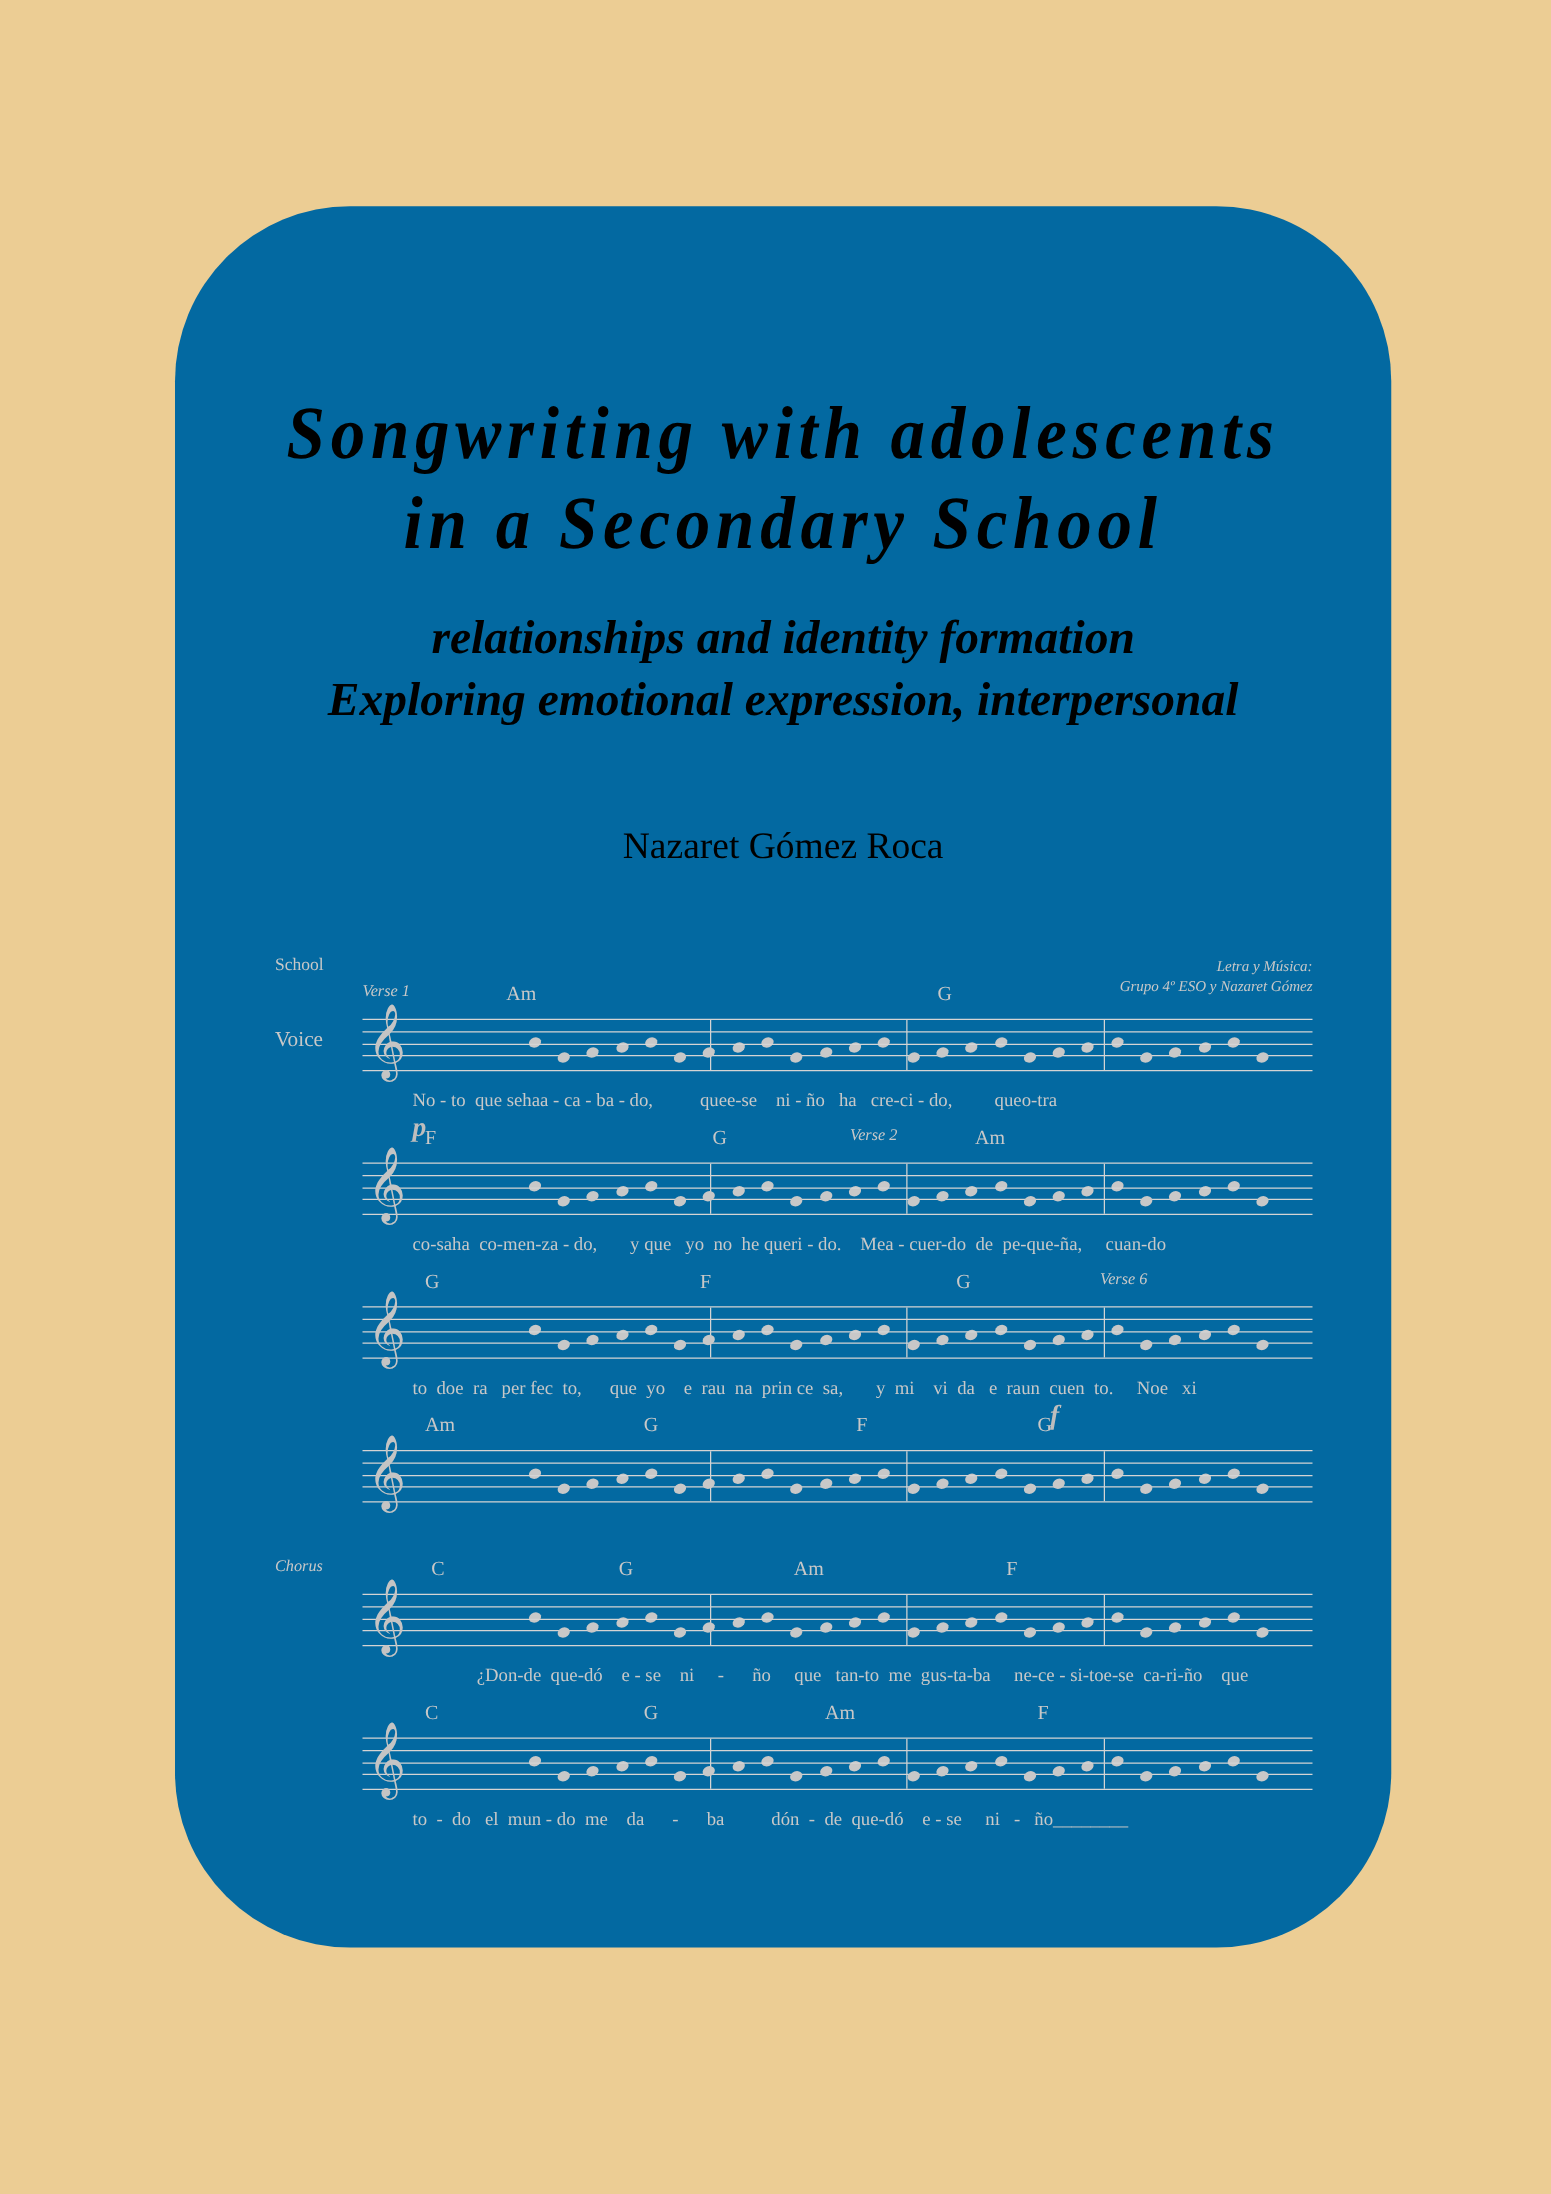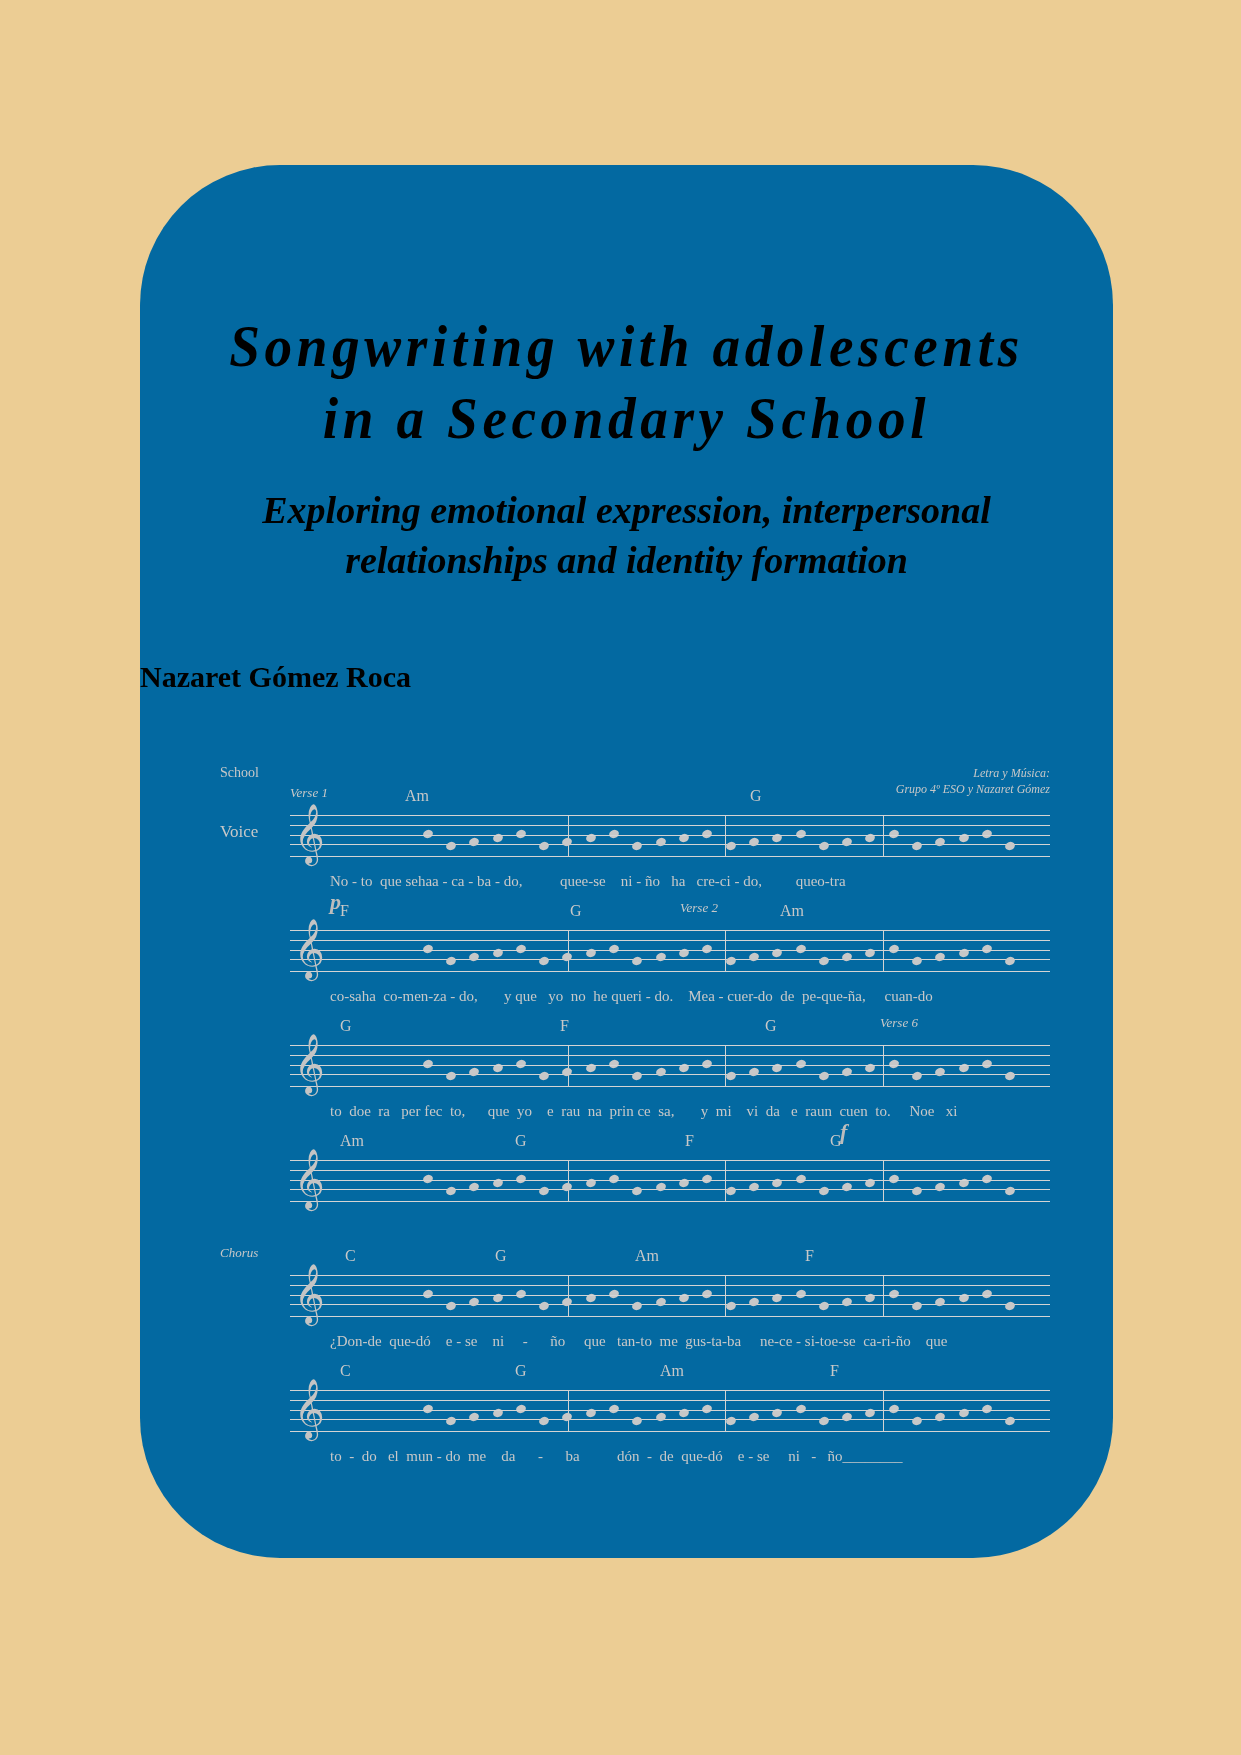--- a/index.html
+++ b/index.html
@@ -1,20 +1,20 @@
 <!DOCTYPE html>
 <html><head>
 <meta charset="utf-8">
 <style>
   html, body { margin:0; padding:0; }
   body { width:1241px; height:1755px; background:#ECCD94; position:relative; overflow:hidden; font-family:"Liberation Serif","DejaVu Serif",serif; }
   .card { position:absolute; left:140px; top:165px; width:973px; height:1393px; background:#0369a1; border-radius:140px; }
   .title { position:absolute; left:0; top:145px; width:100%; text-align:center; font-style:italic; font-weight:bold; font-size:60px; line-height:72px; letter-spacing:5px; color:#000; transform:scaleX(0.92); }
   .subtitle { position:absolute; left:0; top:320px; width:100%; text-align:center; font-style:italic; font-weight:bold; font-size:38px; line-height:50px; color:#000; }
-  .author { position:absolute; left:0; top:495px; width:100%; font-weight:bold; font-size:30px; color:#000; }
+  .author { position:absolute; left:0; top:495px; width:100%; text-align:center; font-weight:normal; font-size:30px; color:#000; }
   .score { position:absolute; left:80px; top:600px; width:830px; height:720px; color:#c8c8c8; }
   .tempo { position:absolute; left:0; top:0; font-size:14px; }
   .credits { position:absolute; right:0; top:0; font-size:12px; font-style:italic; text-align:right; line-height:16px; }
   .voice { position:absolute; left:0; top:57px; font-size:17px; }
   .system { position:absolute; left:0; width:830px; height:110px; }
   .staff { position:absolute; left:70px; right:0; height:40px; border-top:1.5px solid #d4d4d4; border-bottom:1.5px solid #d4d4d4; }
   .staff::before { content:""; position:absolute; left:0; right:0; top:9px; height:18px; border-top:1.5px solid #d4d4d4; border-bottom:1.5px solid #d4d4d4; }
   .staff::after { content:""; position:absolute; left:0; right:0; top:18.5px; border-top:1.5px solid #d4d4d4; }
   .clef { position:absolute; left:74px; font-size:52px; color:#c4c4c4; font-family:"DejaVu Sans",sans-serif; }
   .lyrics { position:absolute; left:110px; right:0; font-size:15px; white-space:pre; }
@@ -27,22 +27,22 @@
 </style>
 </head>
 <body>
 
 <div class="card">
   <div class="title">
     <div>Songwriting with adolescents</div>
     <div>in a Secondary School</div>
   </div>
   <div class="subtitle">
+    <div>relationships and identity formation</div>
     <div>Exploring emotional expression, interpersonal</div>
-    <div>relationships and identity formation</div>
   </div>
   <div class="author">Nazaret Gómez Roca</div>
 
   <div class="score" id="score">
     <div class="tempo">School</div>
     <div class="credits">
       <div>Letra y Música:</div>
       <div>Grupo 4º ESO y Nazaret Gómez</div>
     </div>
     <div class="voice">Voice</div>
@@ -203,21 +203,21 @@
             <div class="note" style="left: 76%; top: 14px;"></div>
             <div class="note" style="left: 79.7%; top: 26px;"></div>
             <div class="note" style="left: 83.4%; top: 22px;"></div>
             <div class="note" style="left: 87.1%; top: 18px;"></div>
             <div class="note" style="left: 90.8%; top: 14px;"></div>
             <div class="note" style="left: 94.5%; top: 26px;"></div>
           </div>
         </div>
         <div class="clef" style="top: 18px;">𝄞</div>
       </div>
-      <div class="system" style="top: 480px;">
+      <div class="system" style="top: 480px; text-align: center;">
         <div class="label-i" style="left: 0px; top: 0px;">Chorus</div>
         <div class="chord" style="left: 125px; top: 2px;">C</div>
         <div class="chord" style="left: 275px; top: 2px;">G</div>
         <div class="chord" style="left: 415px; top: 2px;">Am</div>
         <div class="chord" style="left: 585px; top: 2px;">F</div>
         <div class="staff" style="top: 30px;">
           <div class="notes">
             <div class="bar" style="left: 25%;"></div>
             <div class="bar" style="left: 50%;"></div>
             <div class="bar" style="left: 75%;"></div>

